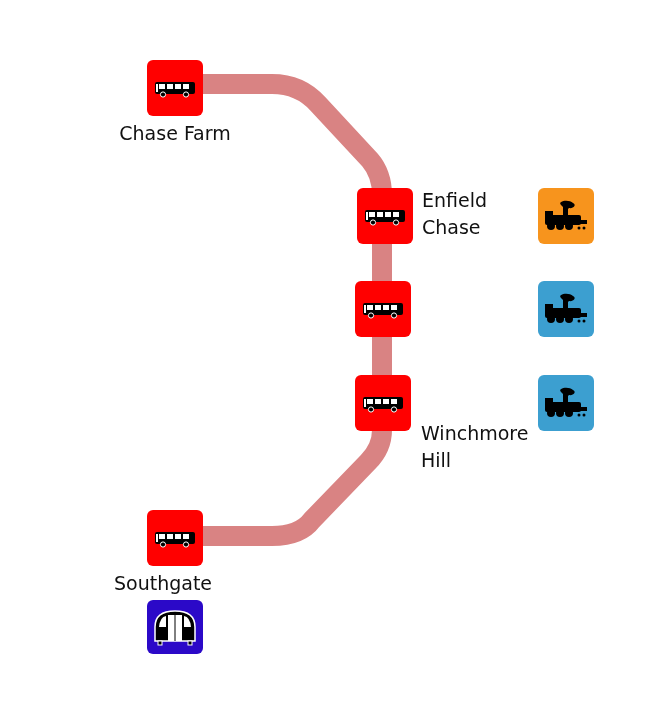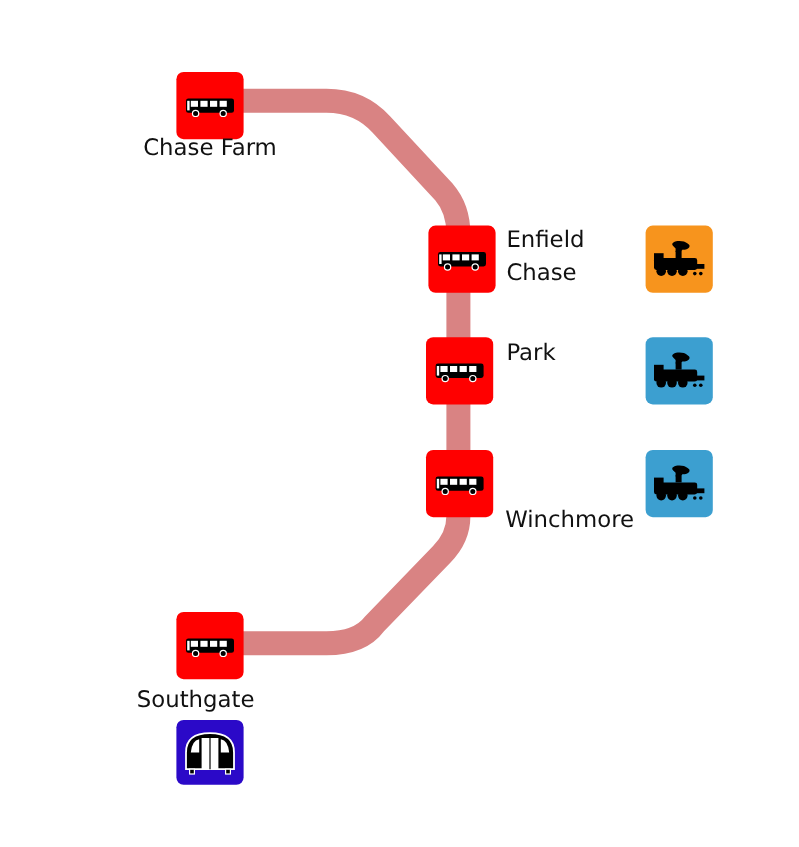--- a/index.html
+++ b/index.html
@@ -43,21 +43,21 @@
       <rect x="36" y="21" width="8" height="4" fill="#000"></rect>
     </g>
   </defs>
 </svg>
 
 <div class="icon bus" style="left:147px;top:60px;">
   <svg width="44" height="24" viewBox="0 0 44 24">
       <use href="#bus-glyph"></use>
     </svg>
 </div>
-<div class="label center" style="left:110px;top:110px;width:130px;">
+<div class="label center" style="left:110px;top:120px;width:130px;">
   <span>Chase Farm</span>
 </div>
 
 <div class="icon bus" style="left:357px;top:188px;">
   <svg width="44" height="24" viewBox="0 0 44 24">
       <use href="#bus-glyph"></use>
     </svg>
 </div>
 <div class="label" style="left:422px;top:187px;">
   <span>Enfield</span>
@@ -68,35 +68,35 @@
       <use href="#train-glyph"></use>
     </svg>
 </div>
 
 <div class="icon bus" style="left:355px;top:281px;">
   <svg width="44" height="24" viewBox="0 0 44 24">
       <use href="#bus-glyph"></use>
     </svg>
 </div>
 <div class="label" style="left:422px;top:281px;">
-  <span>Park</span>
 </div>
 <div class="icon" style="left:538px;top:281px;background:#3c9fd0;">
   <svg width="46" height="34" viewBox="0 0 46 34">
       <use href="#train-glyph"></use>
     </svg>
 </div>
 
 <div class="icon bus" style="left:355px;top:375px;">
   <svg width="44" height="24" viewBox="0 0 44 24">
       <use href="#bus-glyph"></use>
     </svg>
 </div>
 <div class="label" style="left:421px;top:376px;margin-top:44px;">
   <span>Winchmore</span>
+  <span>Hill</span>
 </div>
 <div class="icon" style="left:538px;top:375px;background:#3c9fd0;">
   <svg width="46" height="34" viewBox="0 0 46 34">
       <use href="#train-glyph"></use>
     </svg>
 </div>
 
 <div class="icon bus" style="left:147px;top:510px;">
   <svg width="44" height="24" viewBox="0 0 44 24">
       <use href="#bus-glyph"></use>

